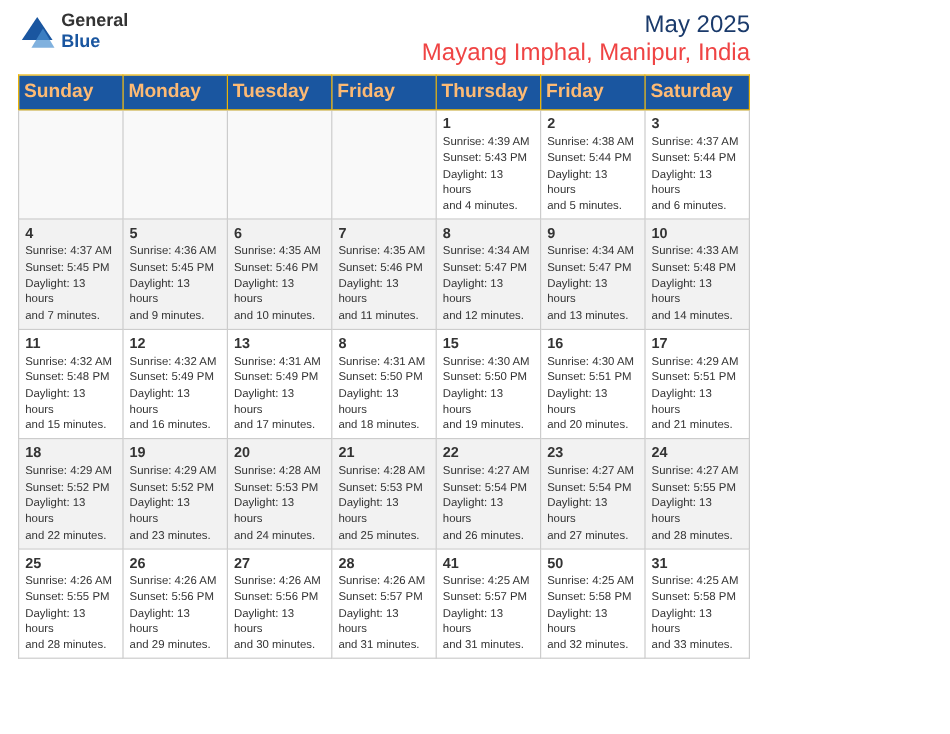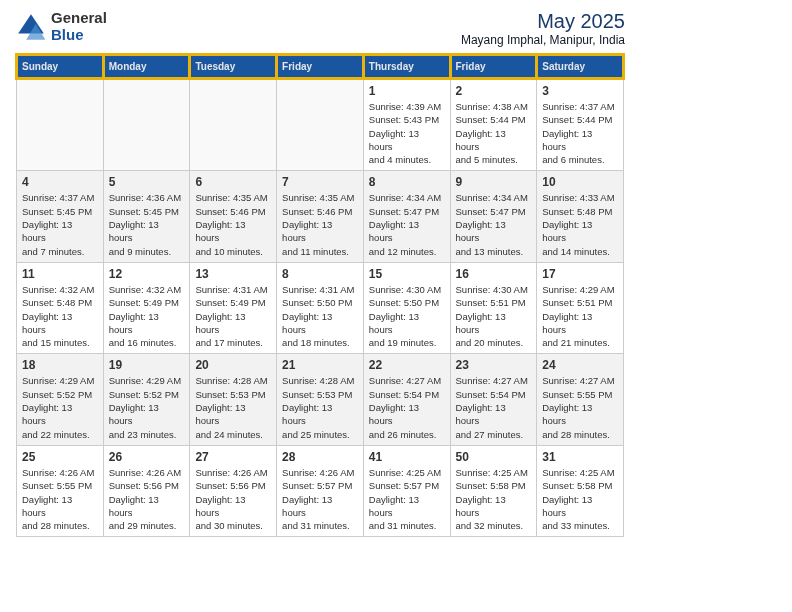--- a/index.html
+++ b/index.html
@@ -47,36 +47,36 @@
     }
     .title-block {
       text-align: right;
     }
     .cal-title {
       font-size: 20px;
       font-weight: normal;
       color: #1a3a6b;
     }
     .cal-subtitle {
-      font-size: 12px;
-      color: #0f172a;
+      font-size: 20px;
+      color: #ef4444;
     }
     .calendar {
       width: 100%;
       border-collapse: collapse;
       table-layout: fixed;
     }
     .calendar th {
       background: #1a56a0;
-      color: #e5e5e5;
-      font-size: 10px;
+      color: #fdba74;
+      font-size: 16px;
       font-weight: bold;
       padding: 5px 4px;
       text-align: left;
-      border: 3px solid #eab308;
+      border: 1px solid #eab308;
     }
     .calendar td {
       vertical-align: top;
       padding: 4px 5px;
       border: 1px solid #ccc;
       height: 88px;
       font-size: 10px;
       color: #333;
       background: #fff;
     }

